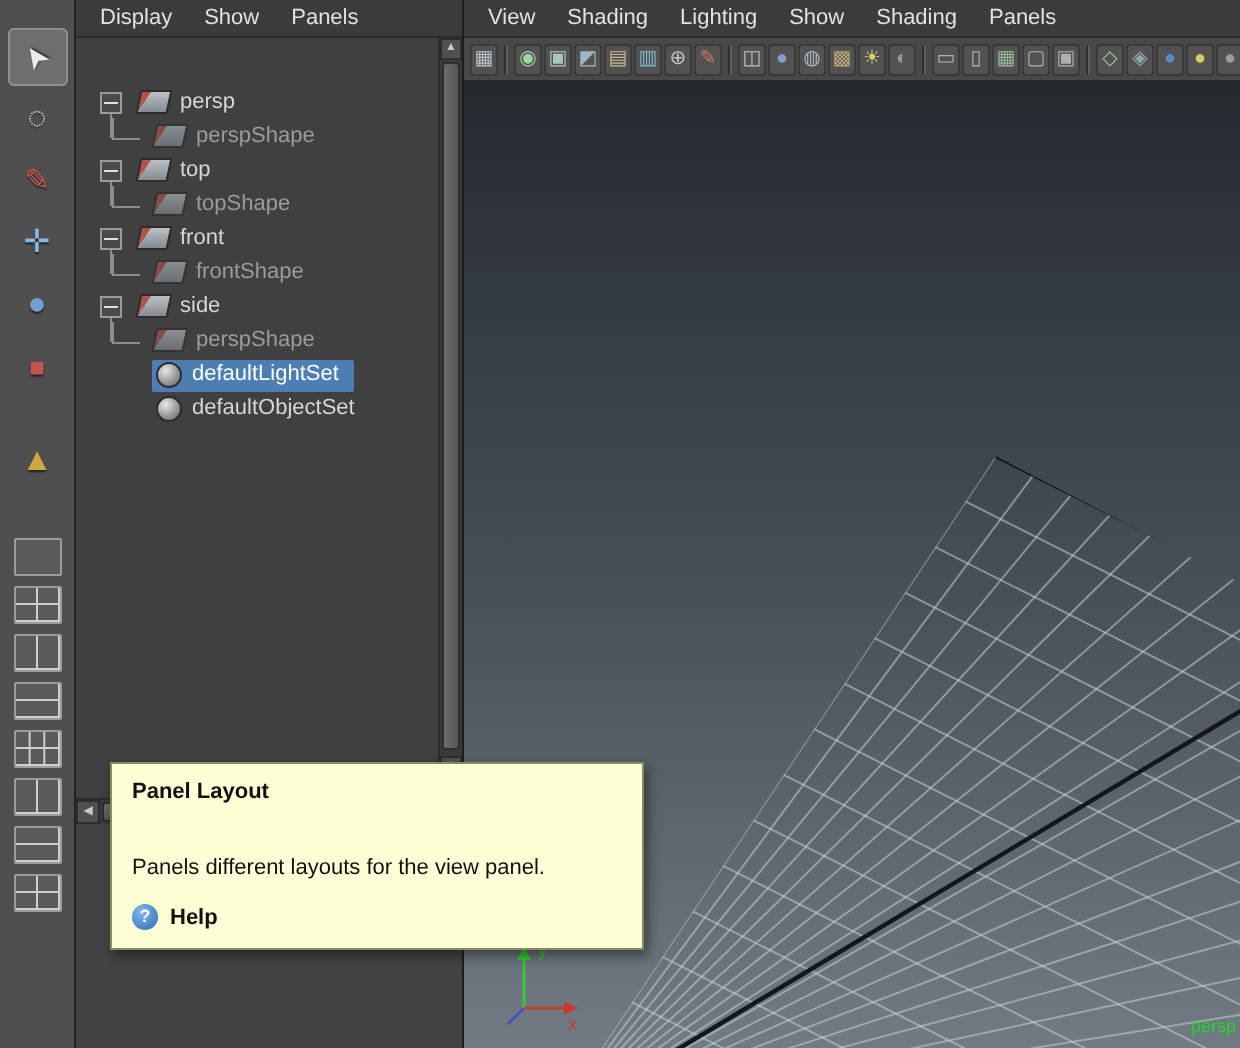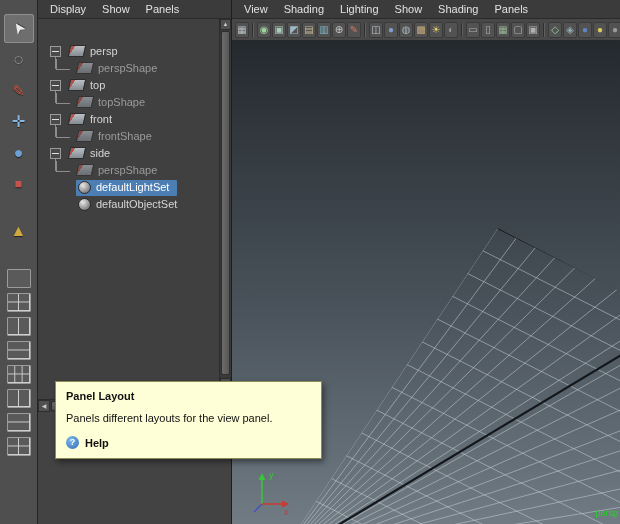--- a/index.html
+++ b/index.html
@@ -95,21 +95,21 @@
   .axis-label-y{fill:var(--axis-y,#37c837);font-size:9px;}
   .axis-label-x{fill:var(--axis-x,#c83a32);font-size:9px;}
   #hud-label{position:absolute;right:2px;bottom:6px;color:var(--hud-green,#27d427);font-size:9px;}
   
   #tooltip{
     position:absolute;left:55px;top:381px;width:267px;box-sizing:border-box;z-index:50;
     background:var(--tooltip-bg,#ffffd7);border:1px solid #8b8b5a;
     box-shadow:2px 3px 6px rgba(0,0,0,.45);
     padding:8px 10px 9px 10px;color:#111;
   }
-  #tooltip .tt-title{font-size:11px;font-weight:bold;margin-bottom:10px;}
+  #tooltip .tt-title{font-size:11px;font-weight:bold;margin-bottom:26px;}
   #tooltip .tt-body{font-size:11px;margin-bottom:12px;}
   #tooltip .tt-help{display:flex;align-items:center;gap:6px;font-size:11px;font-weight:bold;}
   .help-badge{
     width:13px;height:13px;border-radius:50%;flex:none;
     background:radial-gradient(circle at 35% 30%,#7db9ec,#2f6cb3);
     color:#fff;font-size:9px;font-weight:bold;line-height:13px;text-align:center;
   }
 </style>
 </head>
 <body>

